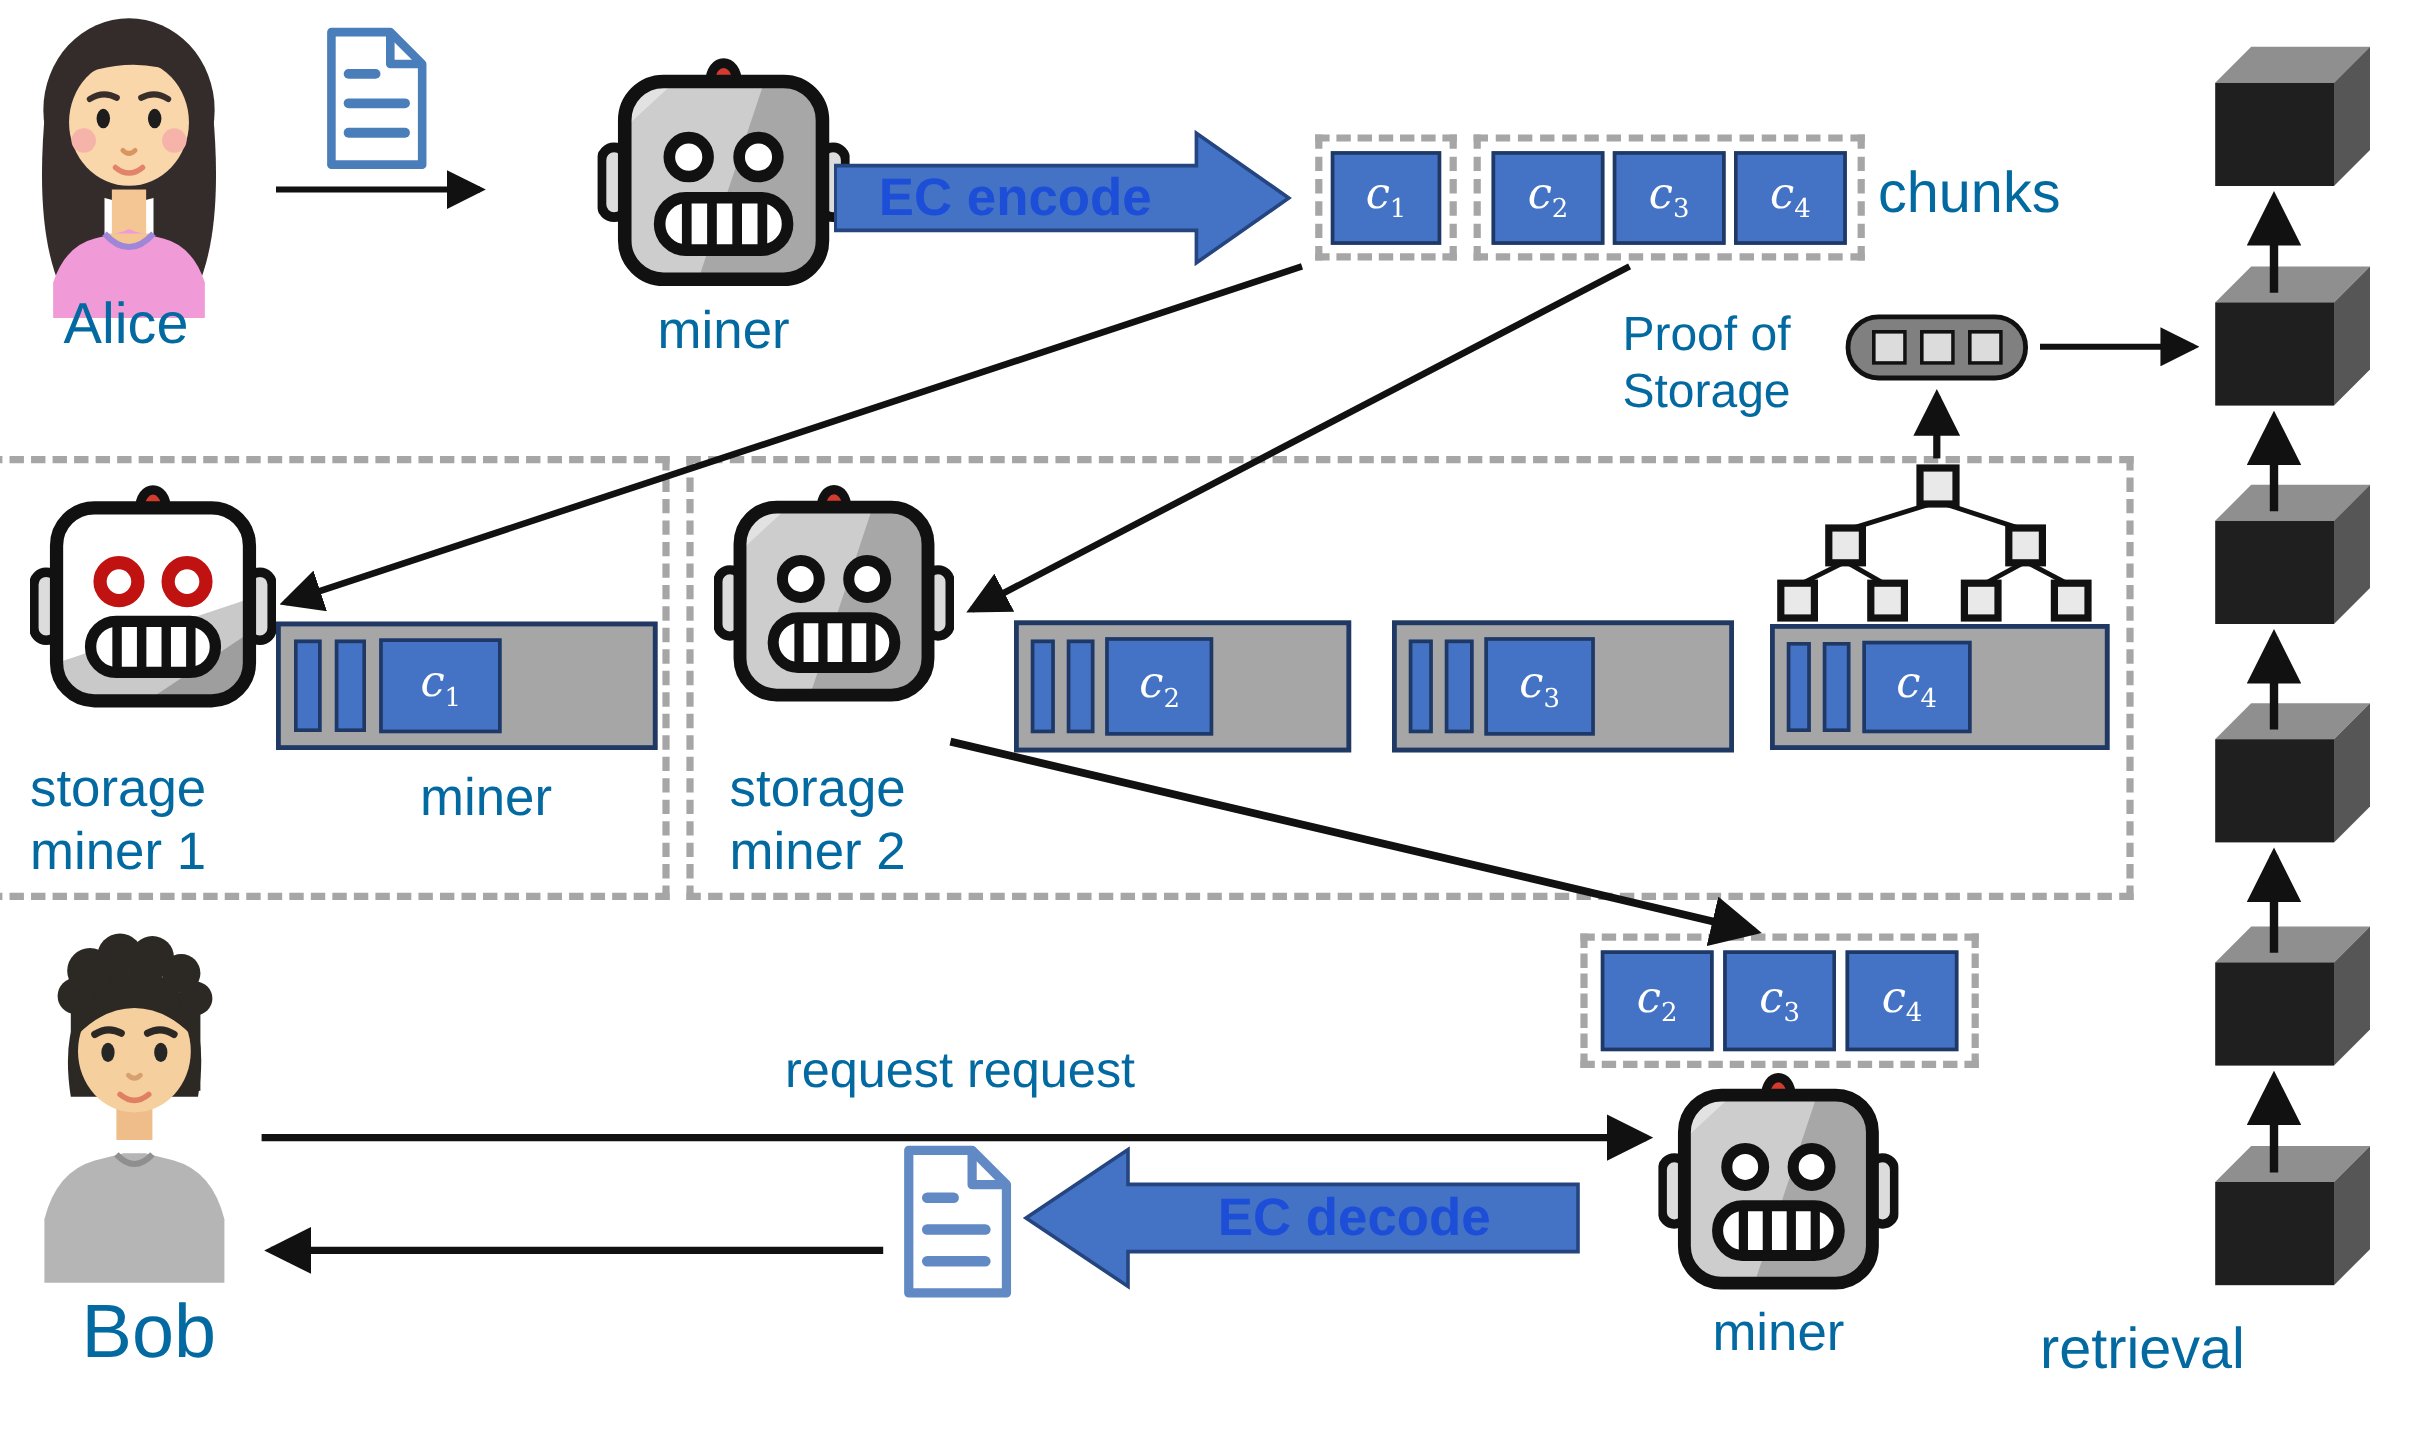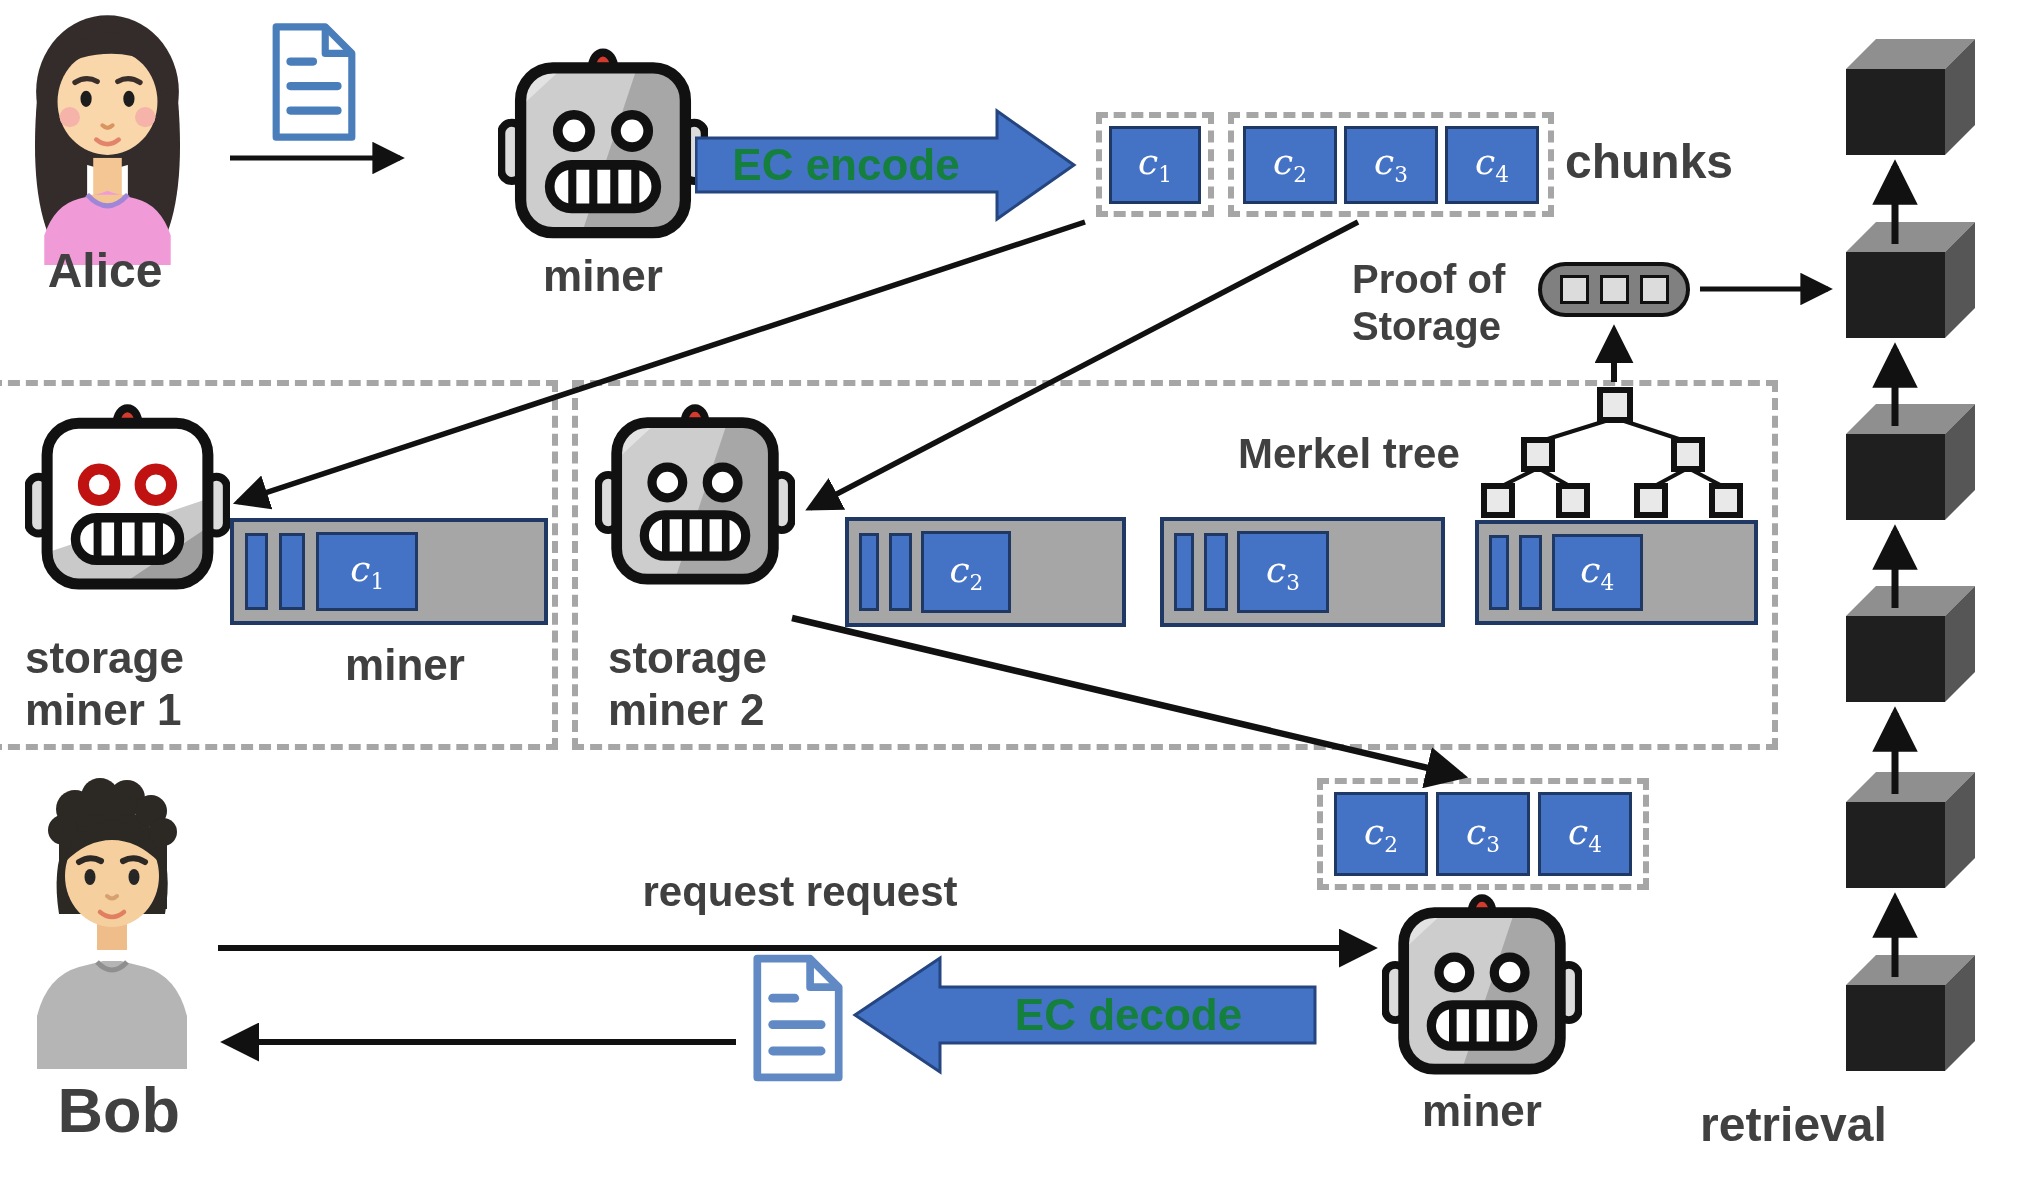--- a/index.html
+++ b/index.html
@@ -1,21 +1,21 @@
 <!DOCTYPE html>
 <html style="--blue: #4472C4; --navy: #1F3864; --dash: #A6A6A6; --sector: #A6A6A6;"><head>
 <meta charset="utf-8">
 <style>
   html,body{margin:0;padding:0;background:#fff;}
   #canvas{
     position:relative;width:2025px;height:1200px;overflow:hidden;
     font-family:"Liberation Sans", sans-serif;background:#fff;color:#111;
   }
   .abs{position:absolute;}
-  .lbl{font-weight:bold;color:#404040;line-height:1.12;}
+  .lbl{font-weight:normal;color:#0369a1;line-height:1.12;}
   .dashedbox{border:6px dashed var(--dash);box-sizing:border-box;}
   .sector{
     background:var(--sector);border:4px solid var(--navy);box-sizing:border-box;
     display:flex;align-items:center;
   }
   .sector .bar{background:var(--blue);border:3px solid var(--navy);box-sizing:border-box;height:77%;}
   .sector .chunkbig{
     background:var(--blue);border:3px solid var(--navy);box-sizing:border-box;height:80%;
     display:flex;align-items:center;justify-content:center;
   }
@@ -26,21 +26,21 @@
     display:flex;align-items:center;justify-content:center;
   }
   .chunkwrap{display:flex;align-items:center;justify-content:space-between;box-sizing:border-box;}
   .capsule{
     background:#808080;border:4px solid #111;border-radius:30px;box-sizing:border-box;
     display:flex;align-items:center;justify-content:center;gap:11px;
   }
   .capsule .seg{width:29px;height:29px;background:#dcdcdc;border:3px solid #111;box-sizing:border-box;}
   .ecarrow-text{
     position:absolute;display:flex;align-items:center;justify-content:center;
-    color:#15803d;font-weight:bold;font-size:44px;
+    color:#1d4ed8;font-weight:bold;font-size:44px;
   }
   svg{display:block;}
 </style>
 </head>
 <body>
 
 <div id="canvas">
 
   <div class="abs dashedbox" style="left:-10px;top:380px;width:568px;height:370px;"></div>
   <div class="abs dashedbox" style="left:572px;top:380px;width:1206px;height:370px;"></div>
@@ -135,21 +135,20 @@
   <div class="abs lbl" style="left:1352px;top:256px;font-size:40px;line-height:47px;">
     <div>Proof of</div>
     <div>Storage</div>
   </div>
   <div class="abs capsule" style="left:1538px;top:262px;width:152px;height:55px;">
     <div class="seg"></div>
     <div class="seg"></div>
     <div class="seg"></div>
   </div>
 
-  <div class="abs lbl" style="left:1238px;top:430px;font-size:42px;">Merkel tree</div>
   <div class="abs" style="left:1470px;top:380px;width:290px;height:145px;">
     <svg width="290" height="145" viewBox="0 0 290 145">
       <g stroke="#111" stroke-width="4">
         <line x1="145" y1="38" x2="68" y2="62"></line>
           <line x1="145" y1="38" x2="218" y2="62"></line>
         <line x1="68" y1="88" x2="28" y2="108"></line>
           <line x1="68" y1="88" x2="103" y2="108"></line>
         <line x1="218" y1="88" x2="181" y2="108"></line>
           <line x1="218" y1="88" x2="256" y2="108"></line>
       </g>

